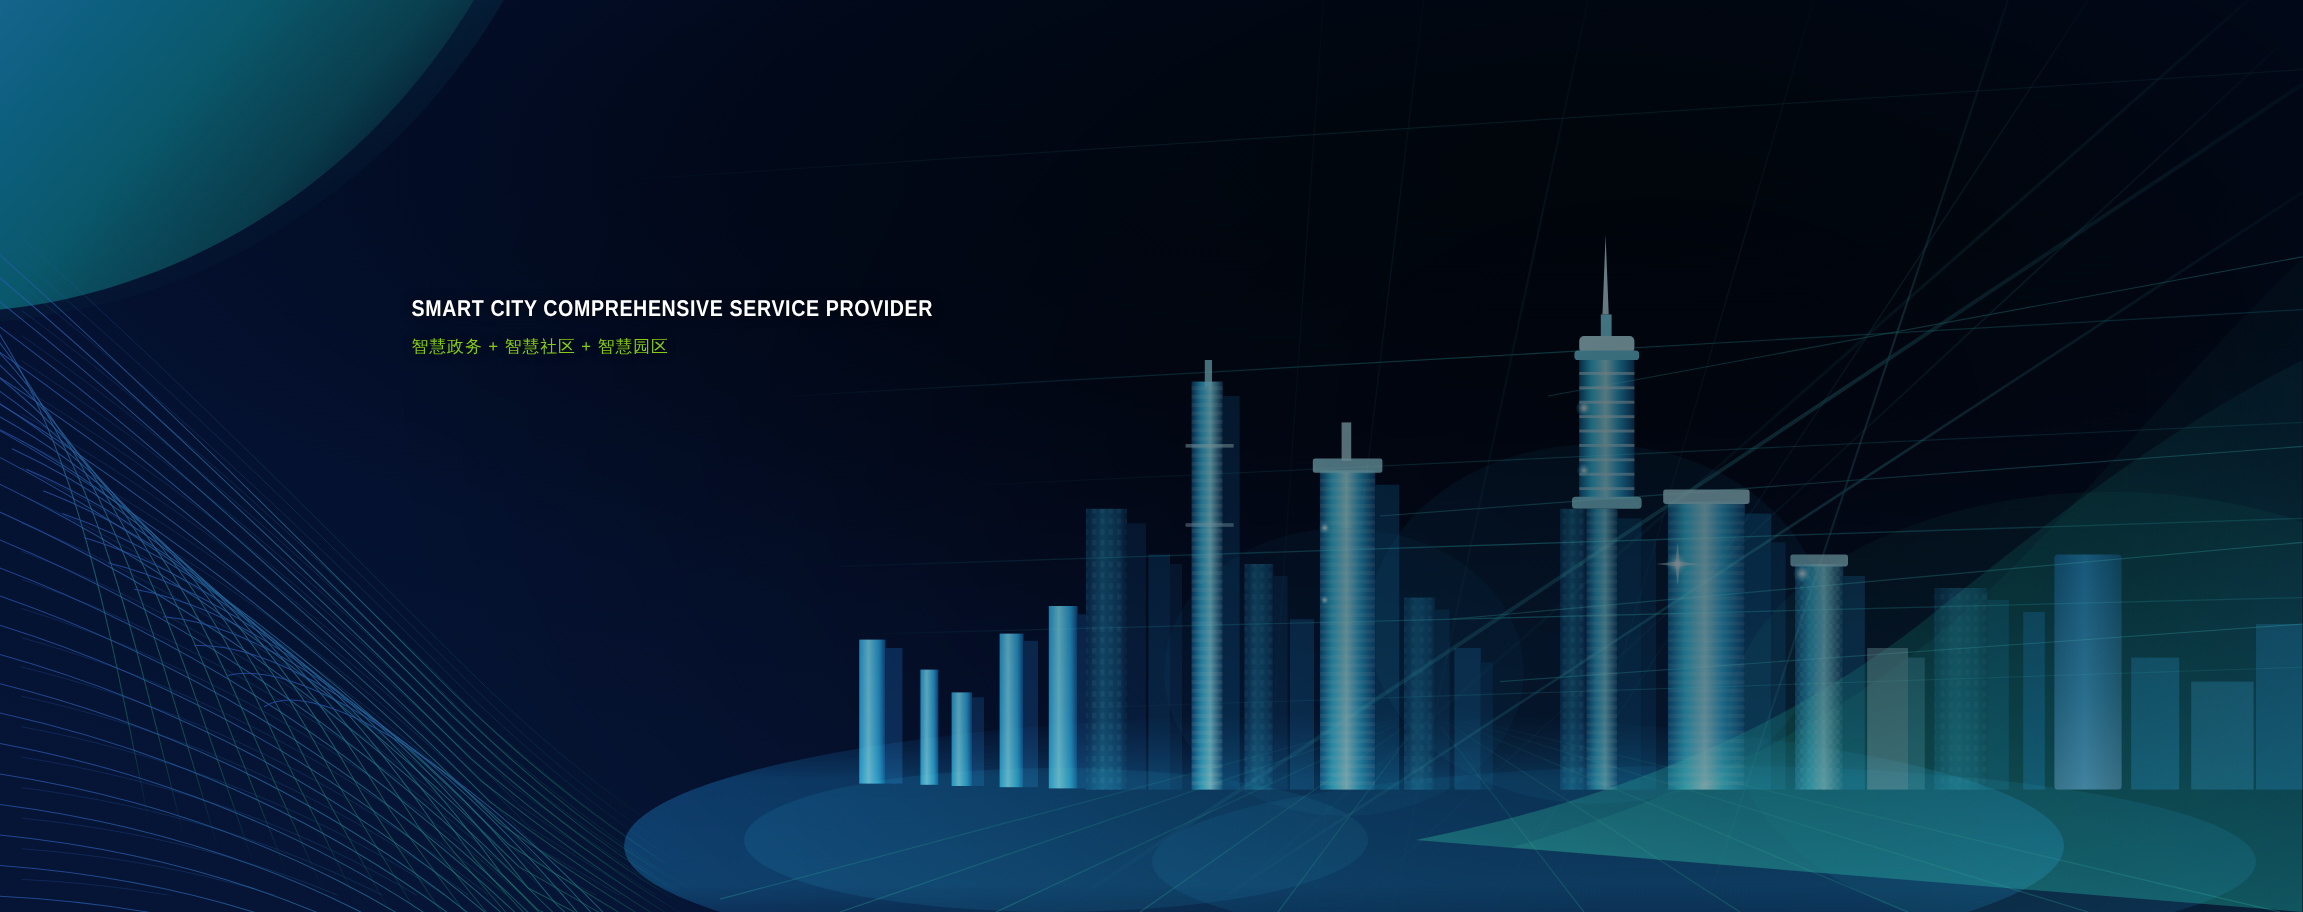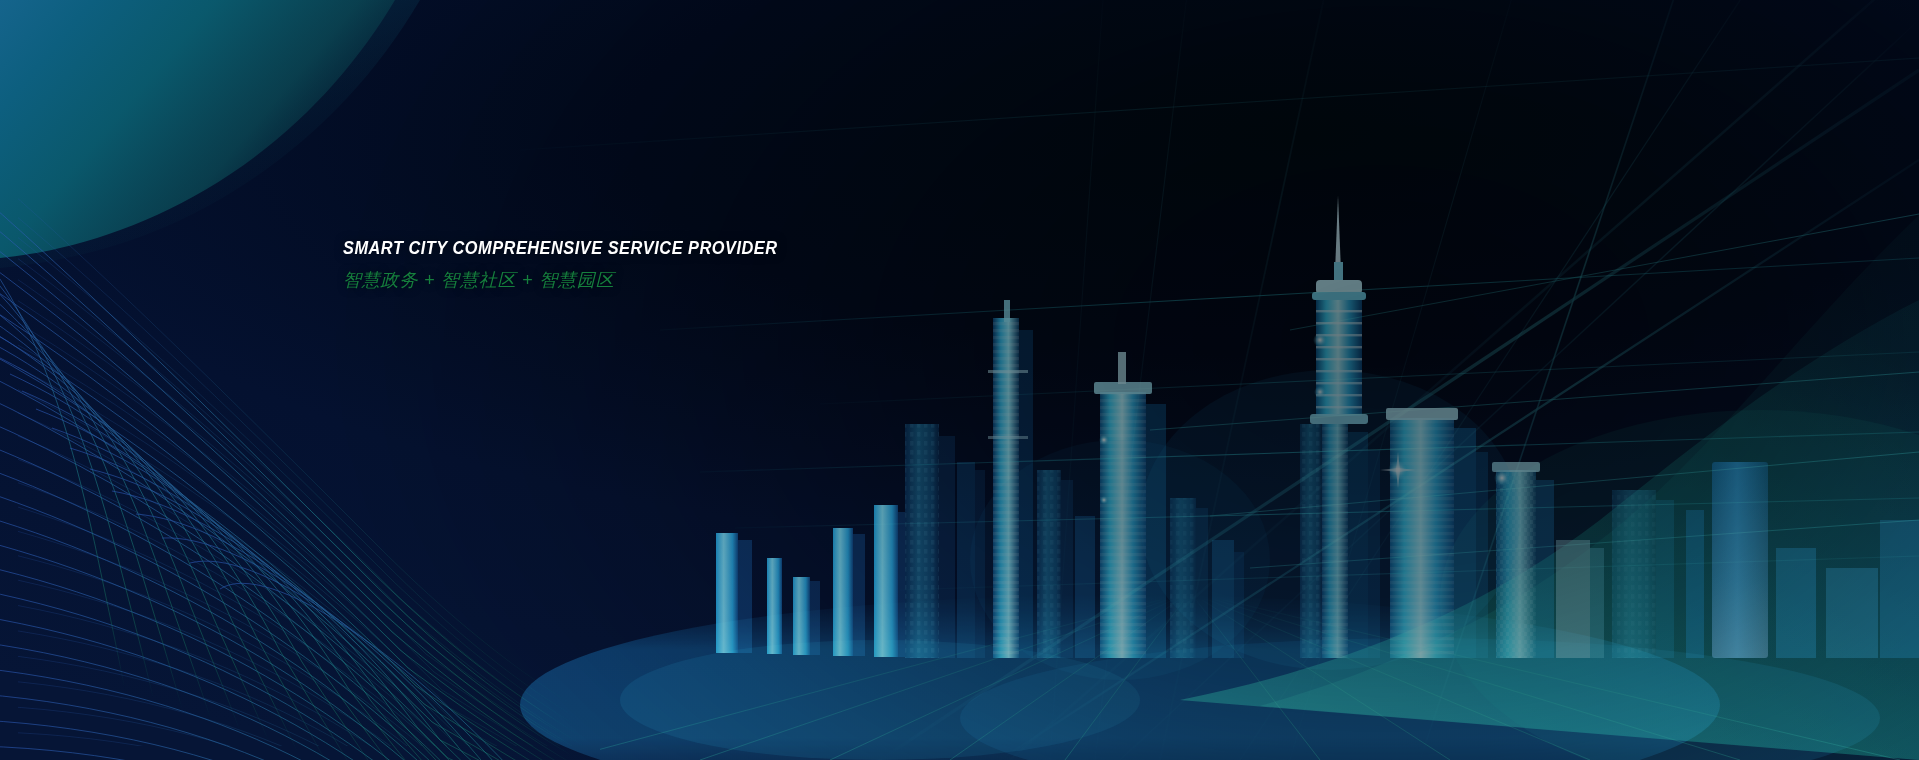--- a/index.html
+++ b/index.html
@@ -44,24 +44,23 @@
   
   #city{mix-blend-mode:screen;}
 
   
   #wave-br{mix-blend-mode:screen;opacity:.9;}
 
   
   #copy{
     position:absolute;
     left:343px;
-    top:238px;
+    top:248px;
     width:760px;
     z-index:40;
-    font-style:italic;
   }
   #eyebrow{
     color:#ffffff;
     font-size:19px;
     font-weight:700;
     letter-spacing:.6px;
     line-height:1;
     margin:0 0 14px 0;
     white-space:nowrap;
     transform:scaleX(.86);
@@ -83,22 +82,22 @@
         #2bc98c 56%,
         #1f9a6d 76%,
         #14614a 90%,
         #0f4a3a 100%);
     -webkit-background-clip:text;
     background-clip:text;
     color:transparent;
     -webkit-text-fill-color:transparent;
   }
   #subline{
-    color:#15803d;
-    font-size:18px;
+    color:#84cc16;
+    font-size:14px;
     font-weight:400;
     letter-spacing:.8px;
     line-height:1;
     margin:0;
     white-space:nowrap;
     text-shadow:0 0 8px rgba(0,0,0,.6);
     font-family:"Liberation Sans","DejaVu Sans",sans-serif;
   }
 </style>
 </head>

